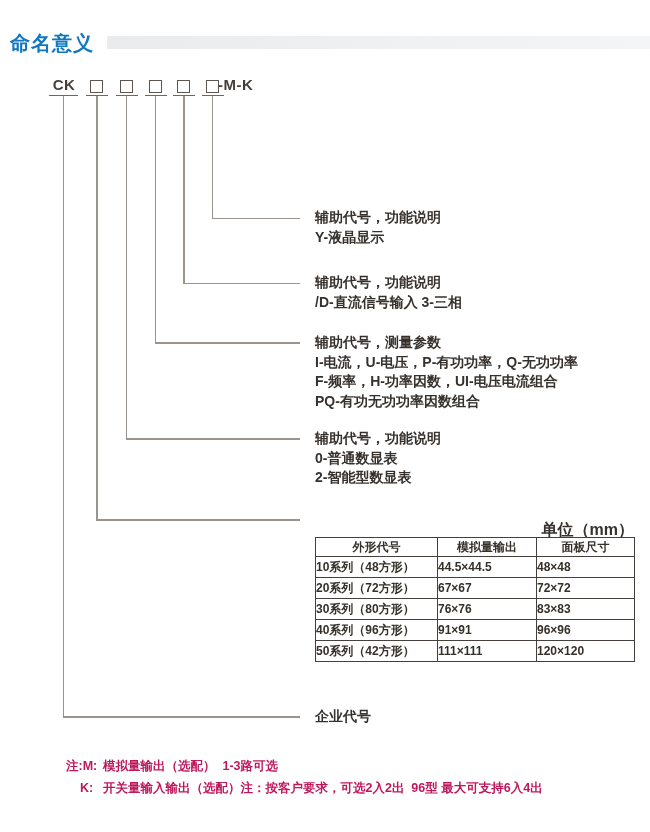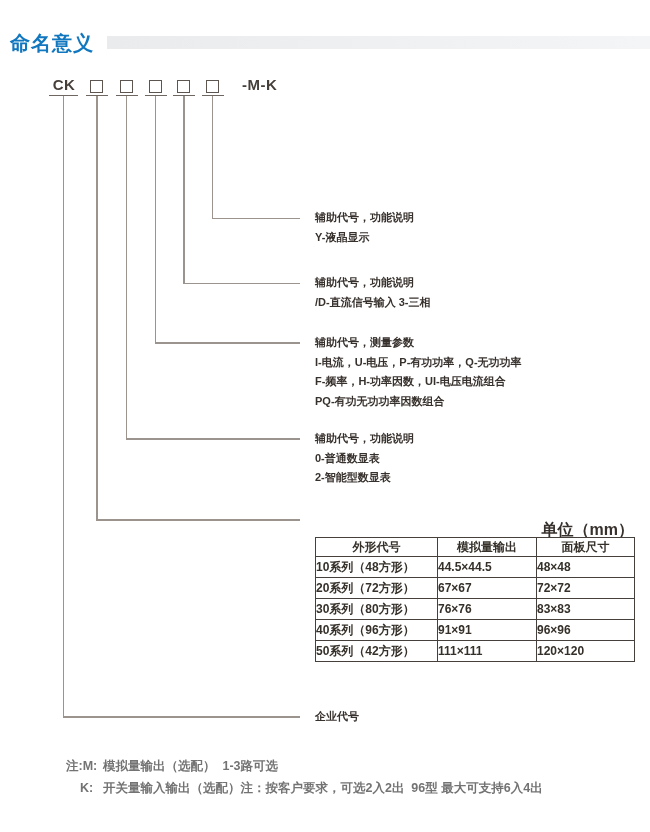--- a/index.html
+++ b/index.html
@@ -14,42 +14,42 @@
   }
   .header-bar{
     position:absolute;left:107px;right:0;top:36px;height:13px;
     background:linear-gradient(to right,#e9ebec,#f4f5f7);
   }
   
   .code-prefix,.code-suffix{
     position:absolute;top:76px;font-size:15px;font-weight:bold;color:#453e39;letter-spacing:0.5px;
   }
   .code-prefix{left:49px;width:30px;text-align:center;}
-  .code-suffix{left:218px;margin-left:24px;}
+  .code-suffix{left:218px;}
   .code-box{
     position:absolute;top:80px;width:11px;height:11px;border:1.5px solid #5d5650;background:#fff;
   }
   .code-underline{position:absolute;top:94.5px;height:1.5px;background:#6e6761;}
   
   .vline{position:absolute;width:1.5px;background:#9b948e;top:96px;}
   .hline{position:absolute;height:1.5px;background:#9b948e;}
   
-  .anno{position:absolute;left:315px;width:325px;font-size:11px;font-weight:bold;line-height:19.5px;color:#37312d;}
+  .anno{position:absolute;left:315px;width:325px;font-size:14px;font-weight:bold;line-height:19.5px;color:#37312d;}
   
   .unit-label{position:absolute;left:315px;top:520px;width:319px;text-align:right;font-size:16px;font-weight:bold;color:#37312d;}
   table.spec{
     position:absolute;left:315px;top:537px;width:319px;border-collapse:collapse;table-layout:fixed;
   }
   table.spec th,table.spec td{
     border:1.5px solid #45403c;font-size:12px;font-weight:bold;color:#353029;
     padding:0;height:20px;line-height:14px;
   }
   table.spec th{height:18px;}
   
-  .note-line{position:absolute;font-size:12.5px;font-weight:bold;color:#737373;white-space:pre;}
+  .note-line{position:absolute;font-size:12.5px;font-weight:bold;color:#be185d;white-space:pre;}
   .note-1{left:66px;top:758px;}
   .note-2{left:80px;top:780px;}
   .note-prefix{display:inline-block;}
   .note-1 .note-prefix{width:37px;}
   .note-2 .note-prefix{width:23px;}
 </style>
 </head>
 <body>
 
 <div class="page">

